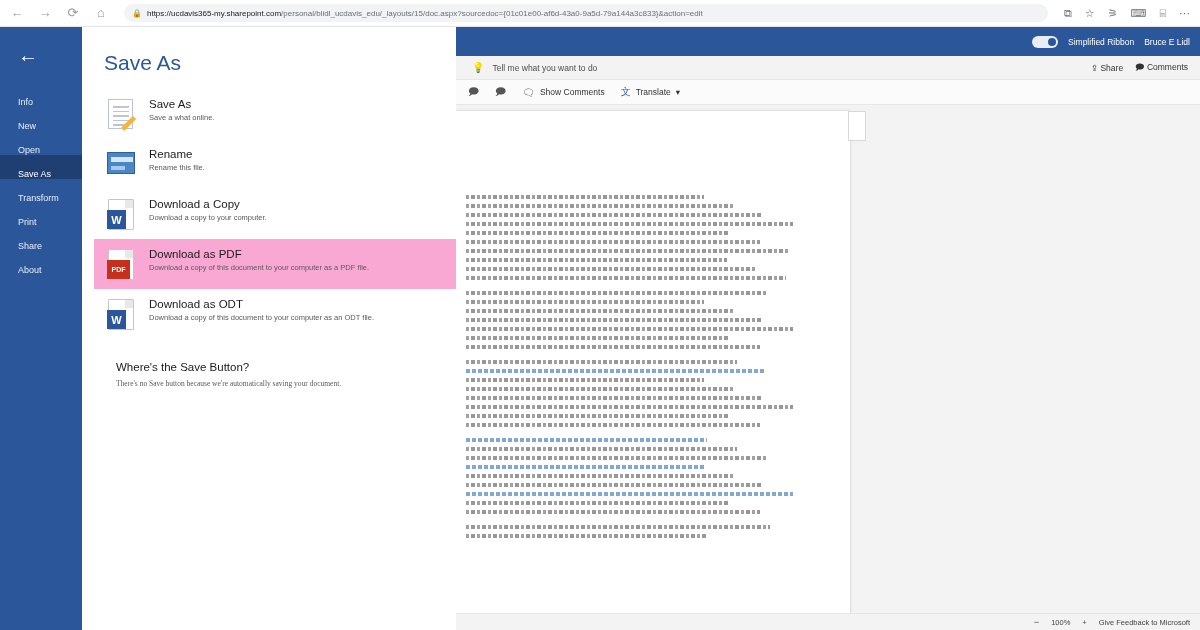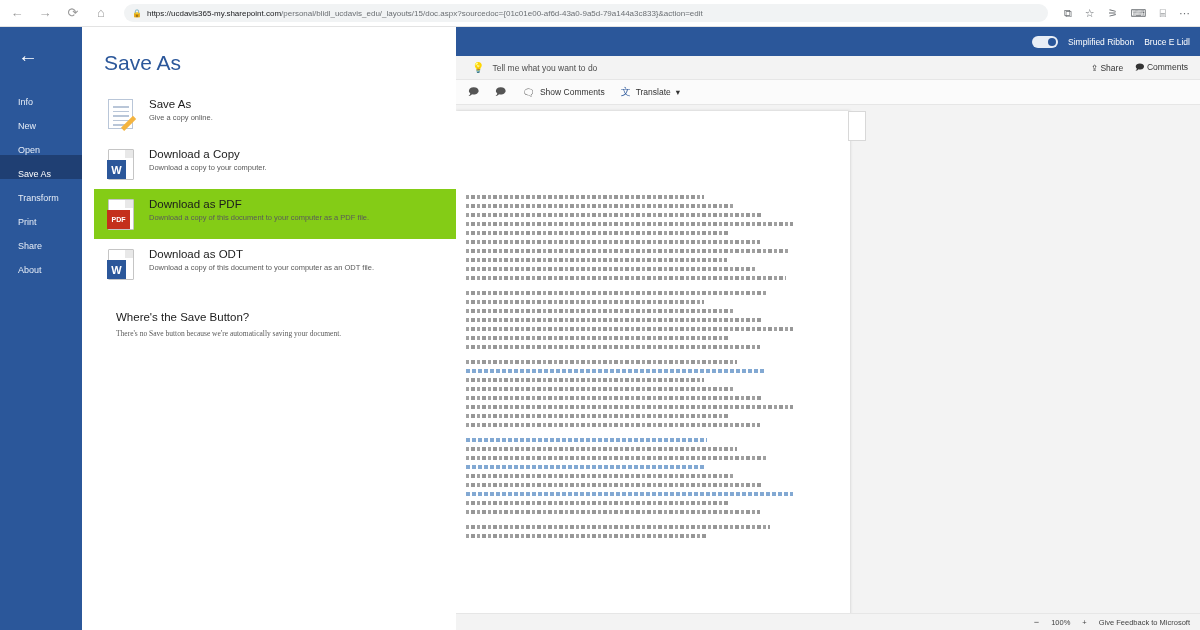--- a/index.html
+++ b/index.html
@@ -51,21 +51,21 @@
     background: #ffffff;
   }
   .backstage-title {
     font-size: 21px; color: #2b579a; padding: 24px 0 14px 22px; font-weight: normal;
   }
   .opt-list { padding-left: 12px; }
   .opt {
     display: flex; align-items: flex-start; gap: 11px;
     padding: 8px 16px 8px 10px; min-height: 44px;
   }
-  .opt.selected { background: #84cc16; }
+  .opt.selected { background: #f9a8d4; }
   .opt-ico-wrap { width: 34px; height: 34px; flex: 0 0 34px; position: relative; }
   .opt-text { padding-top: 1px; }
   .opt-title { font-size: 11.5px; color: #1b1b1b; }
   .opt-desc { font-size: 7.5px; color: #5a5a5a; margin-top: 3px; }
   .saveq {
     margin: 22px 0 0 34px;
   }
   .saveq-title { font-size: 11.5px; color: #1b1b1b; }
   .saveq-desc { font-size: 7.5px; color: #5a5a5a; margin-top: 6px; font-family: Liberation Serif, serif; }
 
@@ -325,24 +325,36 @@
                 <i></i>
                 <i></i>
                 <i></i>
                 <i></i>
               </div>
             </div>
           <div class="ic-pencil"></div>
         </div>
         <div class="opt-text">
           <div class="opt-title">Save As</div>
-          <div class="opt-desc">Give a copy online.</div>
-        </div>
-      </div>
-
+          <div class="opt-desc">Save a what online.</div>
+        </div>
+      </div>
+
+      <div class="opt">
+        <div class="opt-ico-wrap">
+          <div class="ic-rename">
+              <div class="bar"></div>
+              <div class="bar2"></div>
+            </div>
+        </div>
+        <div class="opt-text">
+          <div class="opt-title">Rename</div>
+          <div class="opt-desc">Rename this file.</div>
+        </div>
+      </div>
 
       <div class="opt">
         <div class="opt-ico-wrap">
           <div class="ic-word">
               <div class="fold"></div>
               <div class="badge">W</div>
             </div>
         </div>
         <div class="opt-text">
           <div class="opt-title">Download a Copy</div>

